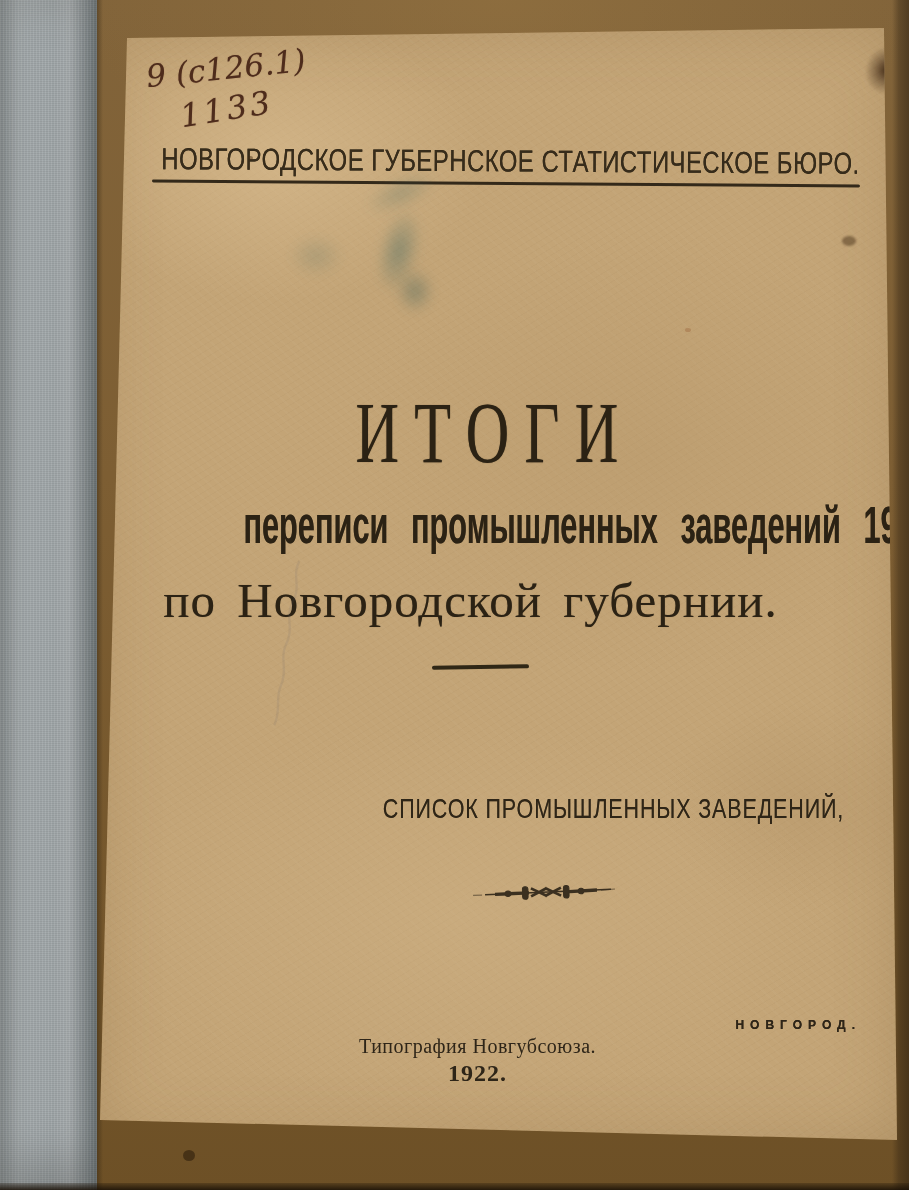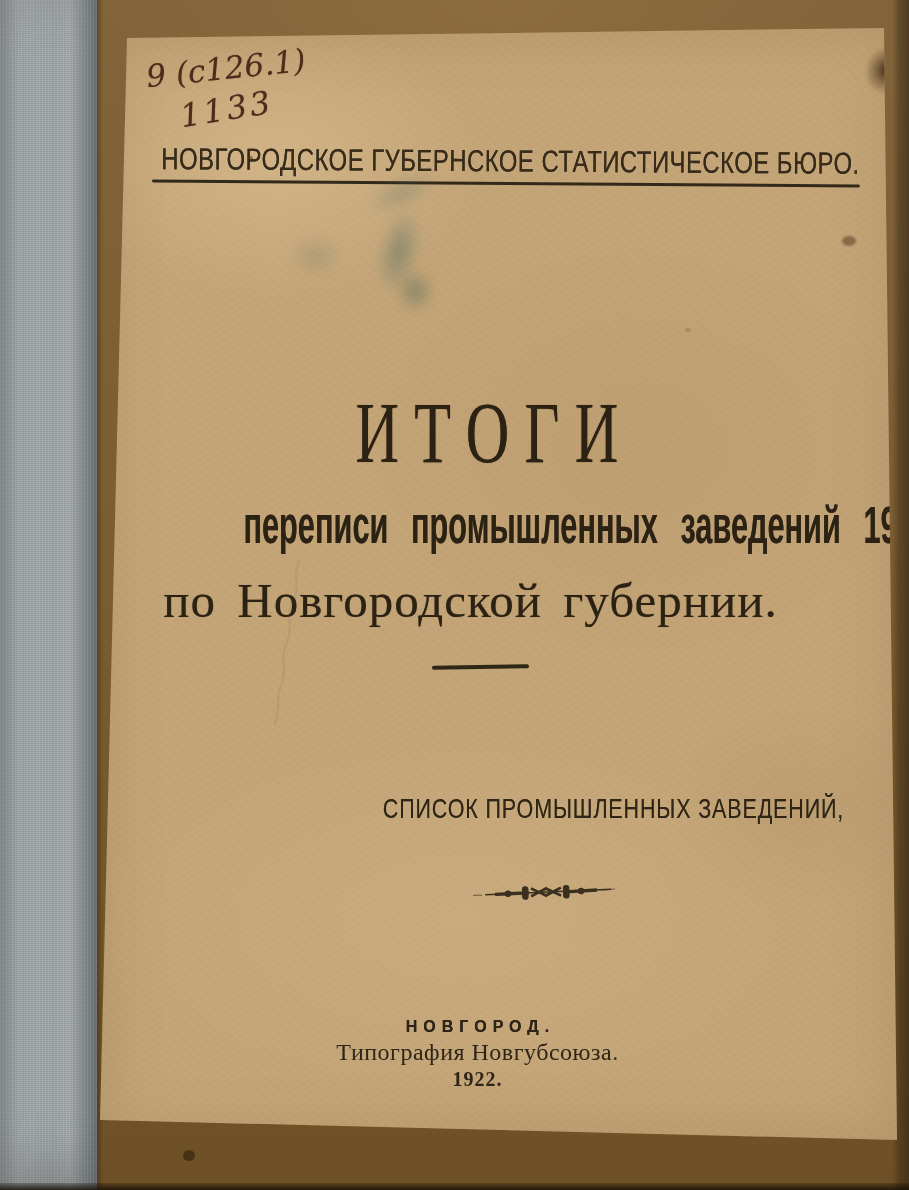--- a/index.html
+++ b/index.html
@@ -95,24 +95,24 @@
     letter-spacing:1px;transform:scaleX(.86) scaleY(1.1);transform-origin:50% 50%;
     text-shadow:0 0 .6px rgba(46,37,23,.6);}
 
   
   .ornament{left:0;right:56px;top:852px;text-align:center;}
   .ornament svg{display:inline-block;transform:rotate(-1.5deg);}
 
   
   .imprint{left:0;right:42px;top:990px;text-align:center;color:#2e2518;}
   .imprint > div{position:static;}
-  .imp-city{font-family:"Liberation Sans", sans-serif;font-weight:bold;font-size:16px;
-    letter-spacing:6px;margin-right:-6px;text-shadow:0 0 .5px #2e2518;}
-  .imp-printer{font-family:"Liberation Serif", serif;font-size:24px;margin-top:3px;letter-spacing:.5px;}
-  .imp-year{font-family:"Liberation Serif", serif;font-weight:bold;font-size:20px;margin-top:2px;letter-spacing:1px;}
+  .imp-city{font-family:"Liberation Sans", sans-serif;font-weight:bold;font-size:12px;
+    letter-spacing:6px;margin-right:-6px;text-shadow:0 0 .5px #2e2518;text-align:right;}
+  .imp-printer{font-family:"Liberation Serif", serif;font-size:20px;margin-top:3px;letter-spacing:.5px;}
+  .imp-year{font-family:"Liberation Serif", serif;font-weight:bold;font-size:24px;margin-top:2px;letter-spacing:1px;}
 
   
   .stain-tr{left:752px;top:16px;width:52px;height:70px;filter:blur(1px);
     background:radial-gradient(closest-side at 60% 35%, rgba(52,30,12,.85), rgba(52,30,12,.35) 55%, rgba(52,30,12,0));
     border-radius:60% 40% 55% 45%;transform:rotate(15deg);}
   .stain-sm{left:742px;top:208px;width:14px;height:10px;border-radius:50%;
     background:rgba(60,38,16,.45);filter:blur(1px);}
   .speck1{left:148px;top:128px;width:5px;height:4px;border-radius:50%;background:rgba(70,45,20,.5);}
   .speck2{left:585px;top:300px;width:6px;height:4px;border-radius:50%;background:rgba(150,90,50,.35);}
   .pencil{left:192px;top:528px;opacity:.55;transform:rotate(8deg);}

